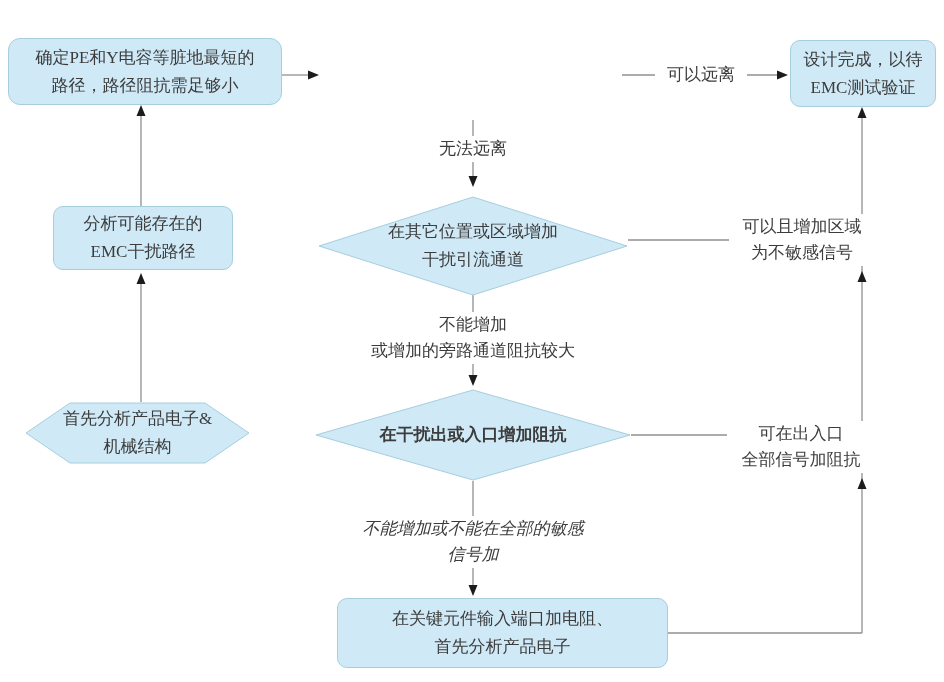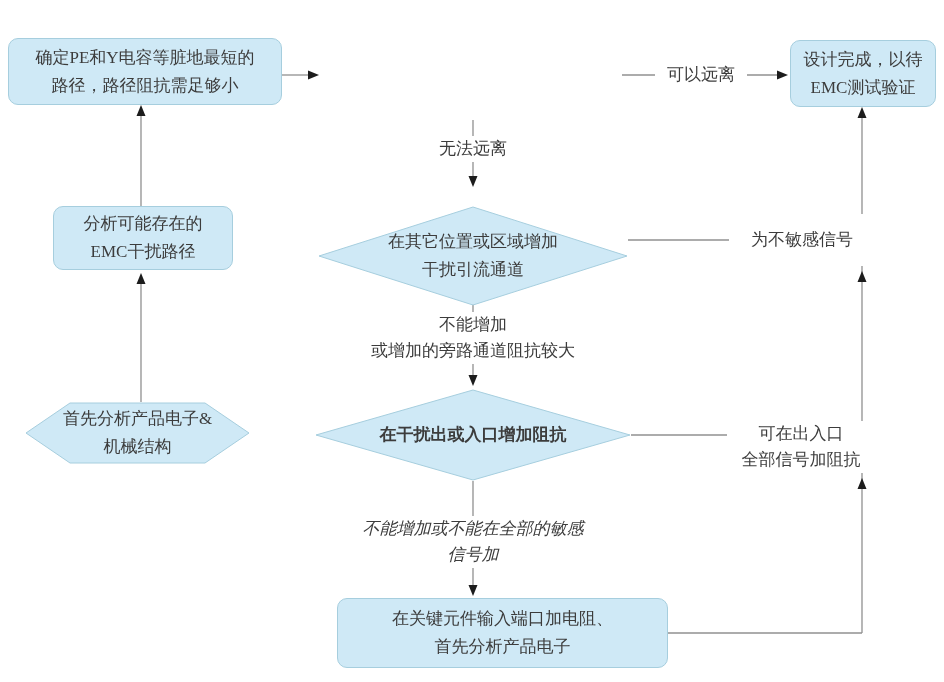--- a/index.html
+++ b/index.html
@@ -63,39 +63,40 @@
 
   <div class="edge-label" style="left:655px;top:62px;width:92px;height:26px;align-items:center;">
     <span>可以远离</span>
   </div>
 
   <div class="edge-label" style="left:427px;top:136px;width:92px;height:26px;">
     <span>无法远离</span>
   </div>
 
   <div class="edge-label" style="left:729px;top:214px;width:146px;height:52px;">
+    <span>可以且增加区域</span>
     <span>为不敏感信号</span>
   </div>
 
   <div class="edge-label" style="left:361px;top:312px;width:224px;height:52px;">
     <span>不能增加</span>
     <span>或增加的旁路通道阻抗较大</span>
   </div>
 
   <div class="edge-label" style="left:727px;top:421px;width:148px;height:52px;">
     <span>可在出入口</span>
     <span>全部信号加阻抗</span>
   </div>
 
   <div class="edge-label" style="left:353px;top:516px;width:240px;height:52px;font-style:italic;">
     <span>不能增加或不能在全部的敏感</span>
     <span>信号加</span>
   </div>
 
-  <div class="node rbox" style="left:8px;top:38px;width:274px;height:67px;">
+  <div class="node rbox" style="left:8px;top:38px;width:274px;height:67px;border-radius:12px;">
     <div class="node-text">
       <span>确定PE和Y电容等脏地最短的</span>
       <span>路径，路径阻抗需足够小</span>
     </div>
   </div>
 
 
   <div class="node rbox" style="left:790px;top:40px;width:146px;height:67px;">
     <div class="node-text">
       <span>设计完成，以待</span>
@@ -103,21 +104,21 @@
     </div>
   </div>
 
   <div class="node rbox" style="left:53px;top:206px;width:180px;height:64px;">
     <div class="node-text">
       <span>分析可能存在的</span>
       <span>EMC干扰路径</span>
     </div>
   </div>
 
-  <div class="node" style="left:318px;top:206px;width:310px;height:100px;text-decoration:underline;">
+  <div class="node" style="left:318px;top:196px;width:310px;height:100px;text-decoration:underline;">
     <svg class="shape" viewBox="0 0 310 100" preserveAspectRatio="none">
       <polygon points="155,1 309,50 155,99 1,50"></polygon>
     </svg>
     <div class="node-text">
       <span>在其它位置或区域增加</span>
       <span>干扰引流通道</span>
     </div>
   </div>
 
   <div class="node" style="left:25px;top:402px;width:225px;height:62px;">

